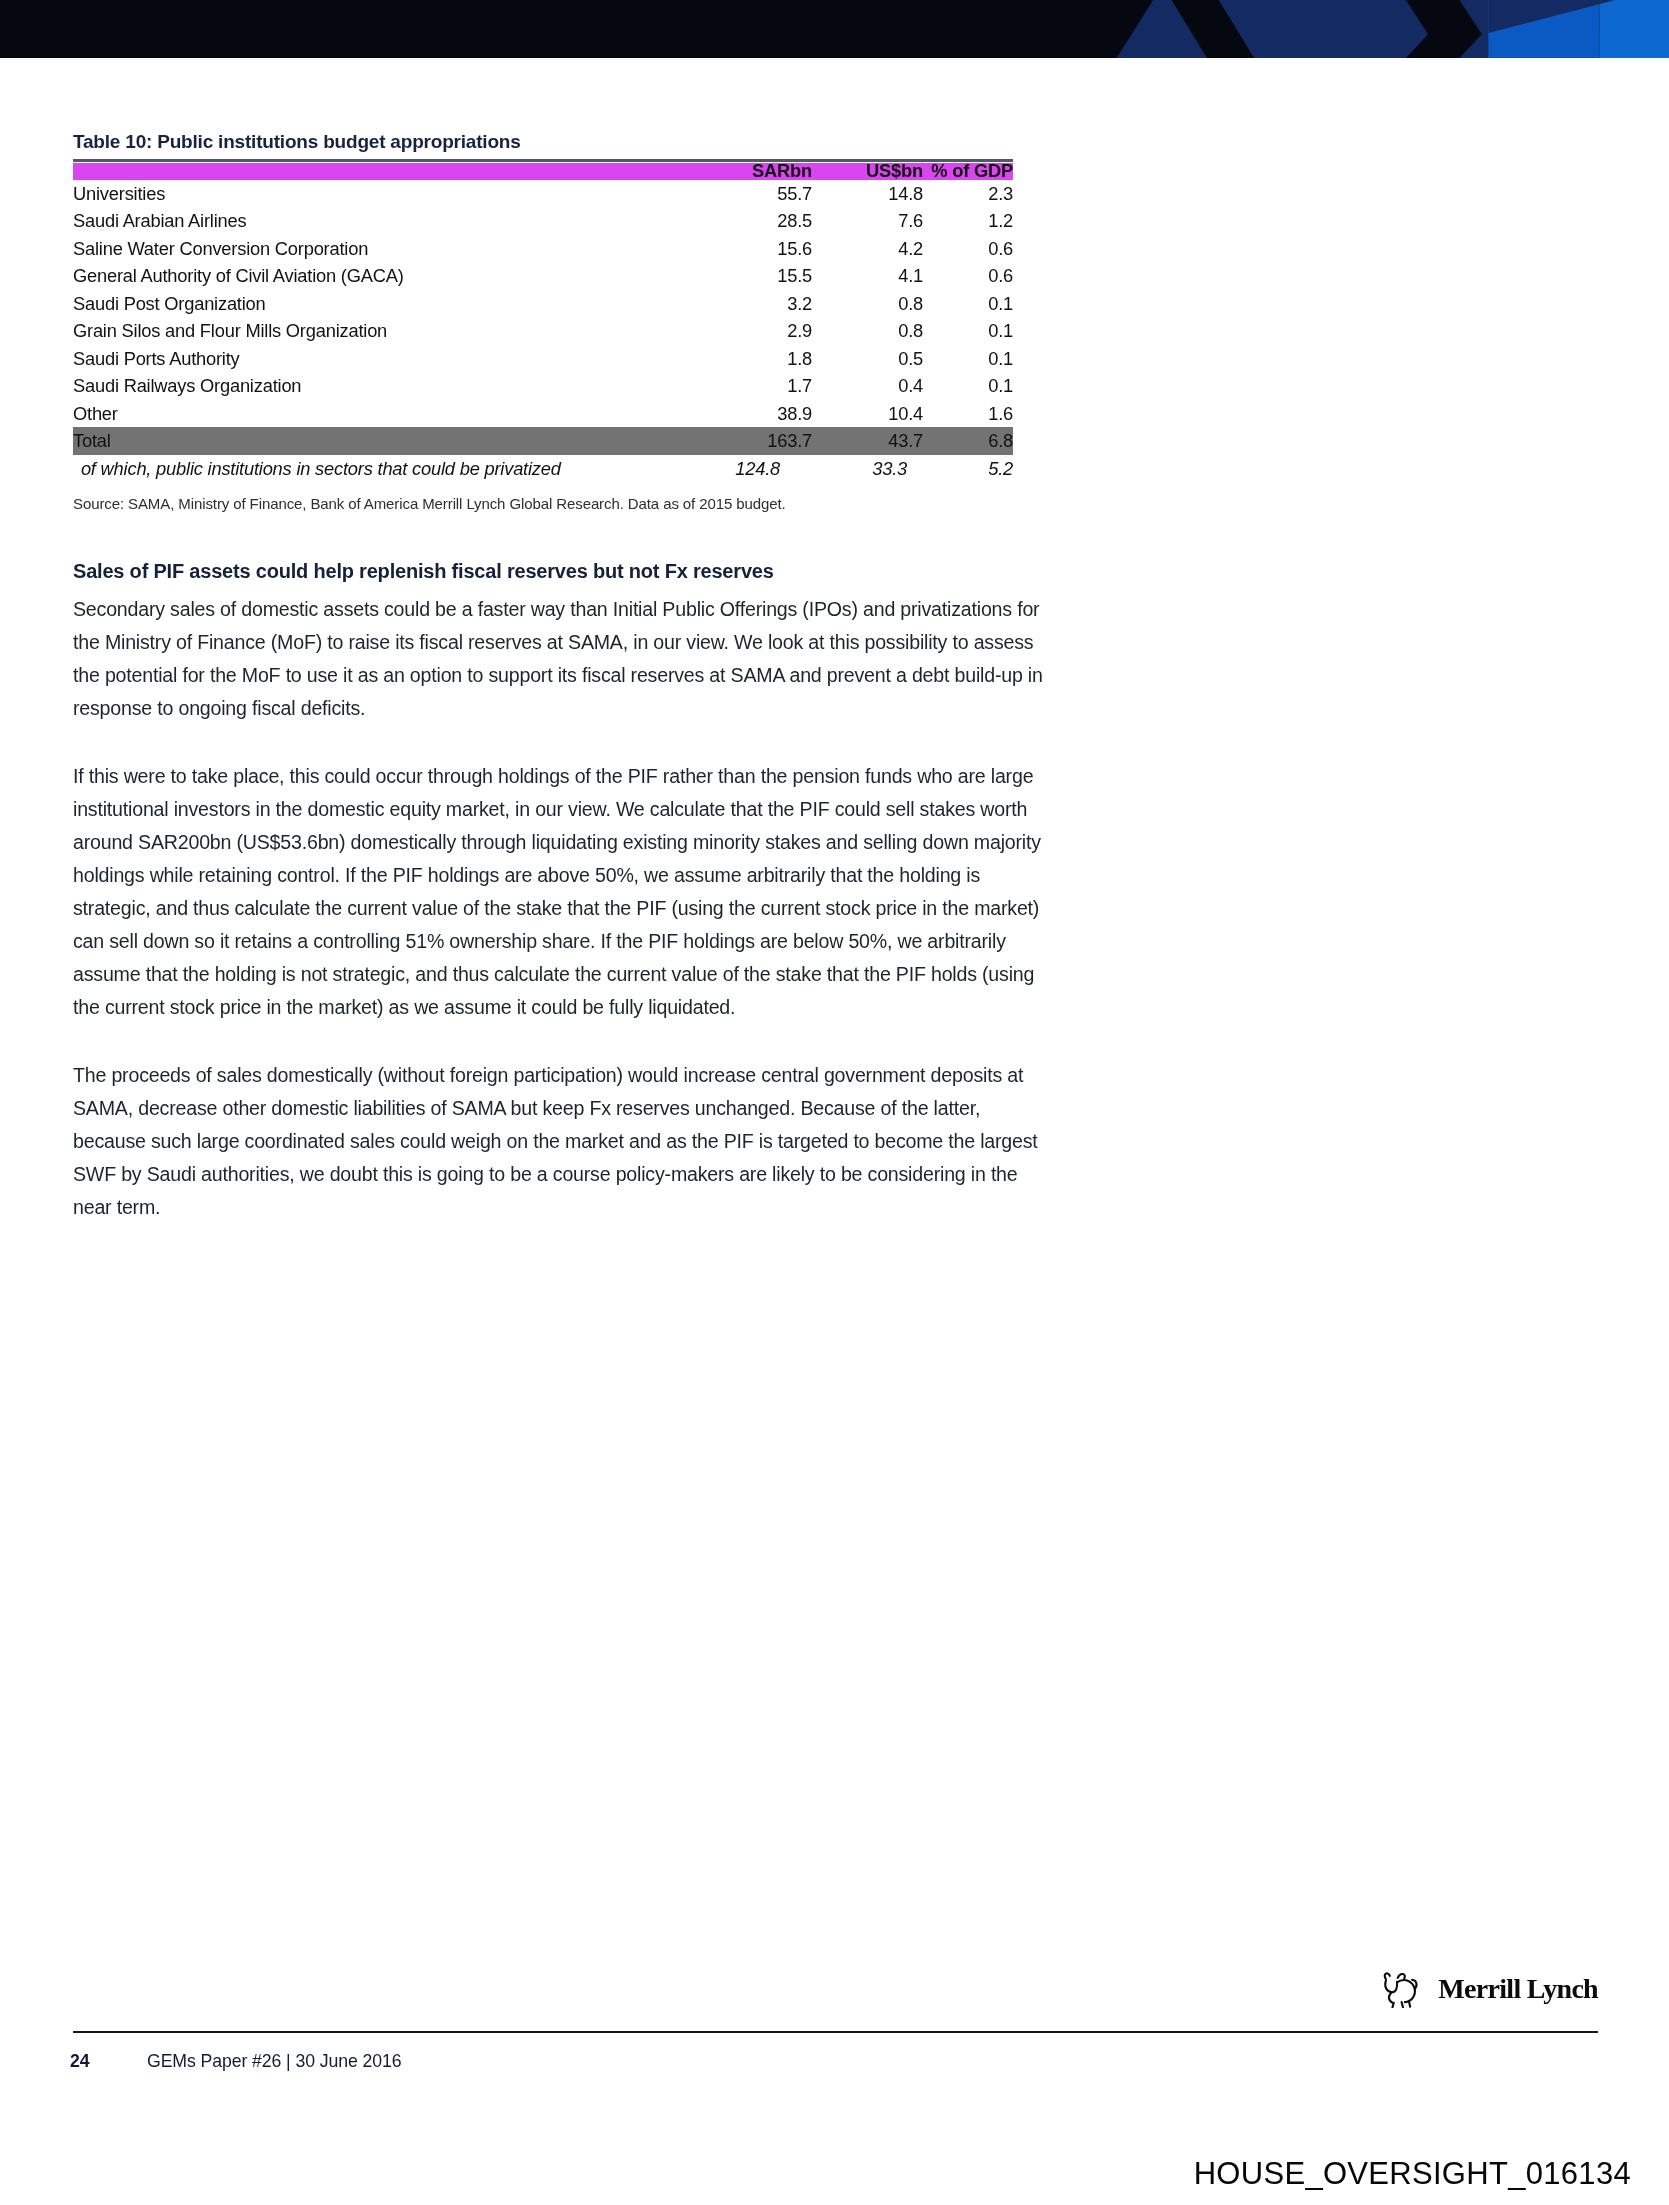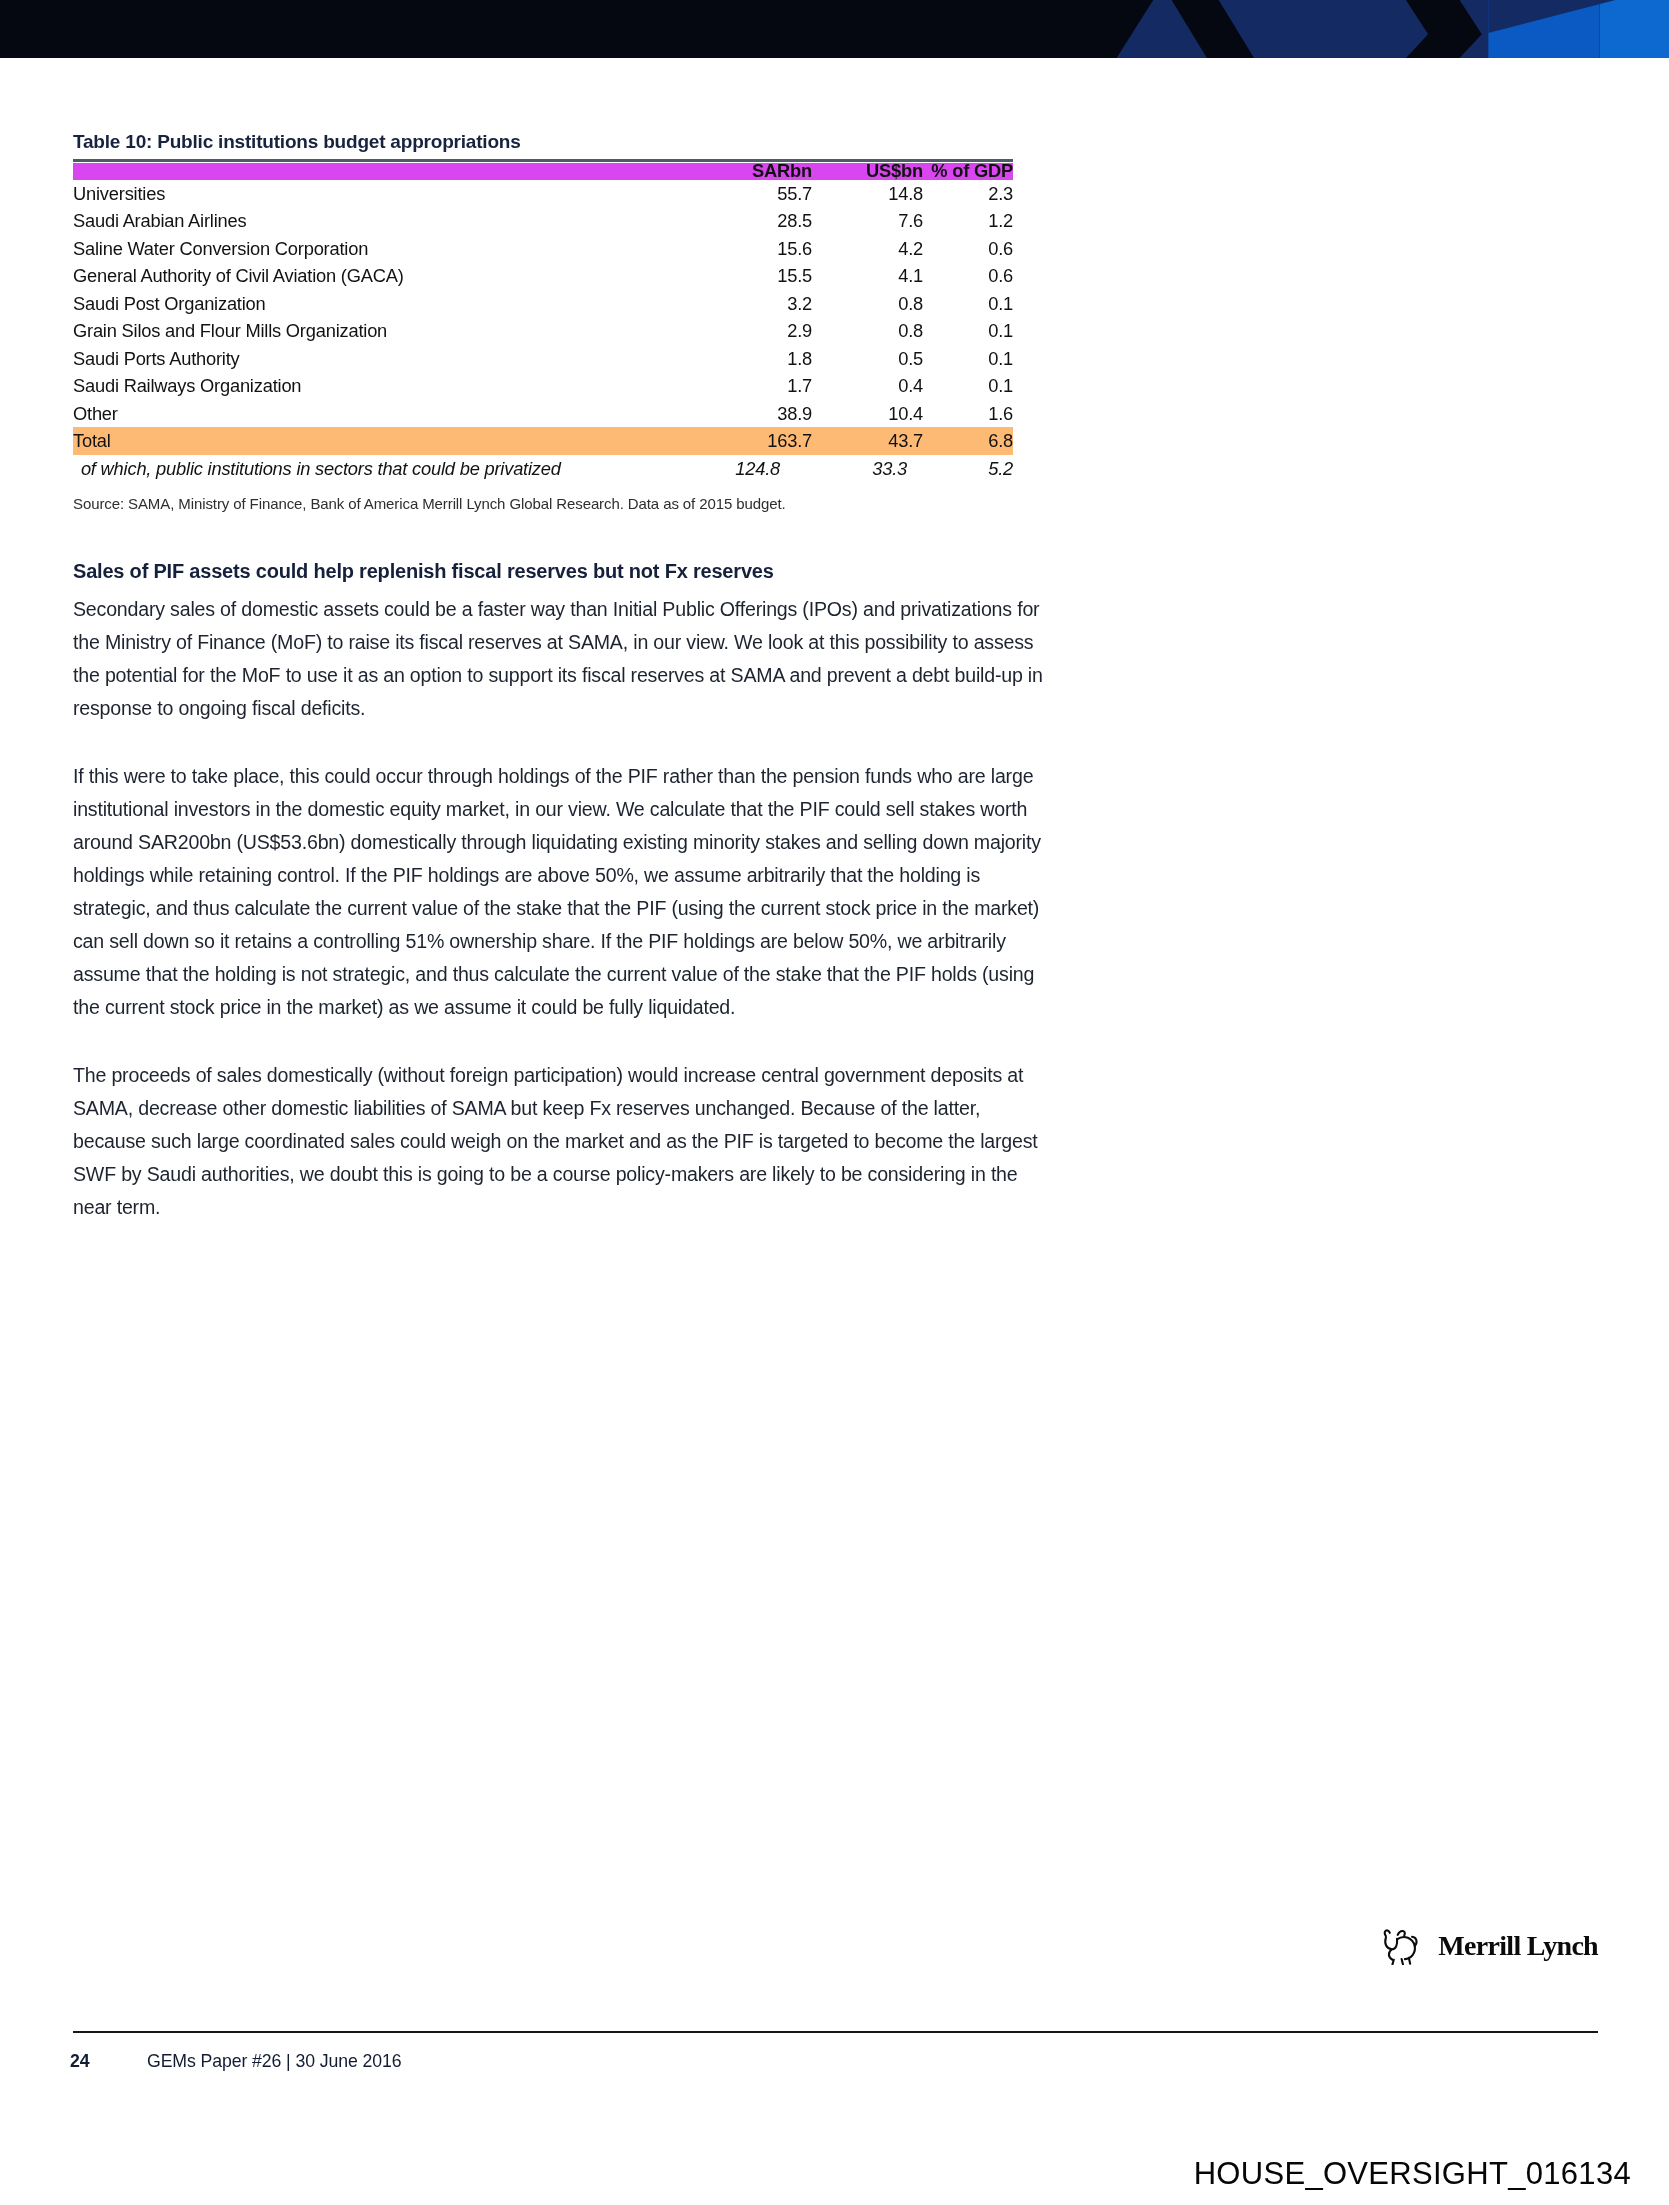--- a/index.html
+++ b/index.html
@@ -23,21 +23,21 @@
     font-size:19px;font-weight:bold;color:#17233f;
     letter-spacing:-0.2px;
   }
   .table-rule{height:3.3px;background:#4e5a66;}
   .trow{display:flex;align-items:center;height:27.5px;font-size:18.3px;color:#121212;letter-spacing:-0.2px;}
   .trow .lbl{flex:1;white-space:nowrap;overflow:hidden;}
   .trow .c1{width:105px;text-align:right;}
   .trow .c2{width:111px;text-align:right;}
   .trow .c3{width:90px;text-align:right;}
   .thead{height:17px;background:#d946ef;font-weight:bold;margin-top:0.7px;}
-  .trow.total{background:#fdba74;}
+  .trow.total{background:#737373;}
   .trow.subrow{font-style:italic;gap:16px;}
   .trow.subrow .lbl{padding-left:7.9px;}
   .source{
     margin:13px 0 0 0;
     font-size:15px;color:#2e2e2e;letter-spacing:-0.1px;white-space:nowrap;
   }
 
   
   .body-copy{position:absolute;left:73px;top:558px;width:977px;}
   .section-heading{
@@ -48,21 +48,21 @@
   .body-copy p{
     margin:0 0 35px 0;
     font-size:19.6px;line-height:33px;color:#1d2430;
     letter-spacing:-0.2px;
   }
 
   
   .footer-rule{position:absolute;left:73px;top:2031px;width:1525px;height:2px;background:#15151a;}
   .pageno{position:absolute;left:70px;top:2051px;font-size:17.7px;font-weight:bold;color:#121c33;}
   .docinfo{position:absolute;left:147px;top:2051px;font-size:17.7px;color:#121c33;letter-spacing:-0.1px;}
-  .brand{position:absolute;top:1925px;right:71px;display:flex;align-items:center;gap:18px;height:42px;}
+  .brand{position:absolute;top:1968px;right:71px;display:flex;align-items:center;gap:18px;height:42px;}
   .bull{width:42px;height:38px;}
   .wordmark{
     font-family:"Liberation Serif", serif;
     font-weight:bold;font-size:28px;color:#0b0b0b;letter-spacing:-0.7px;
     white-space:nowrap;
   }
 
   
   .watermark{
     position:absolute;top:2156px;right:38px;

